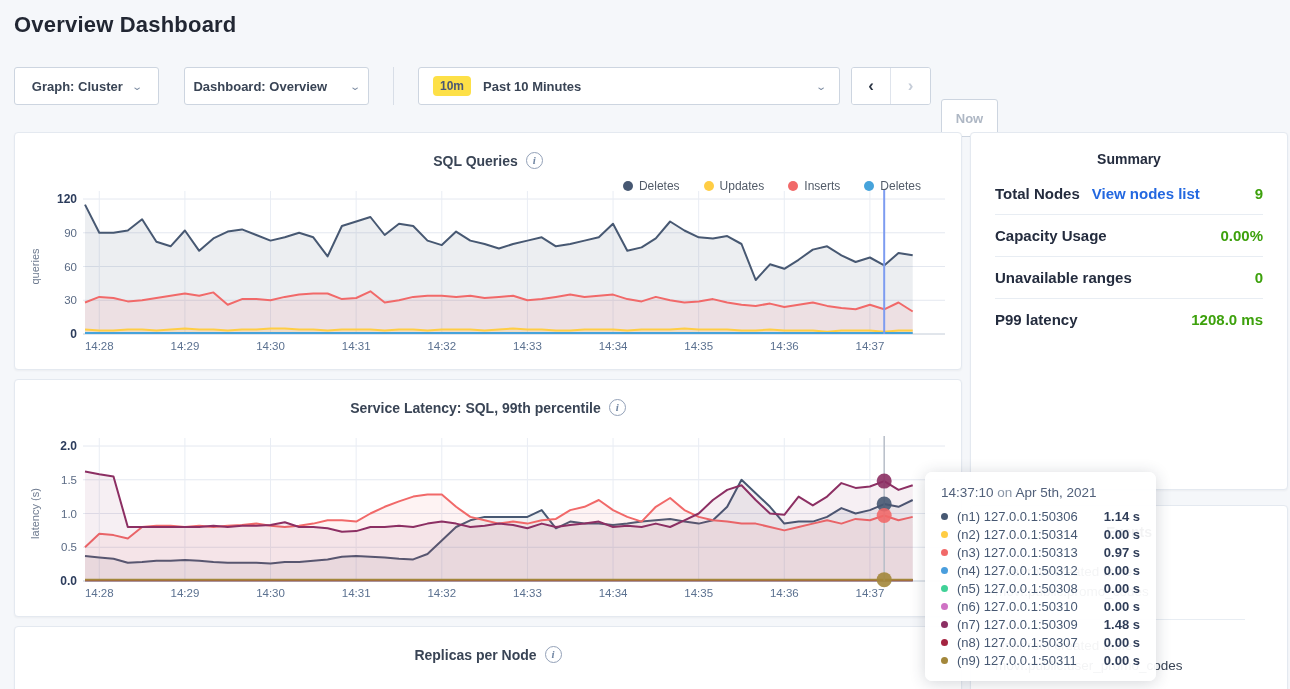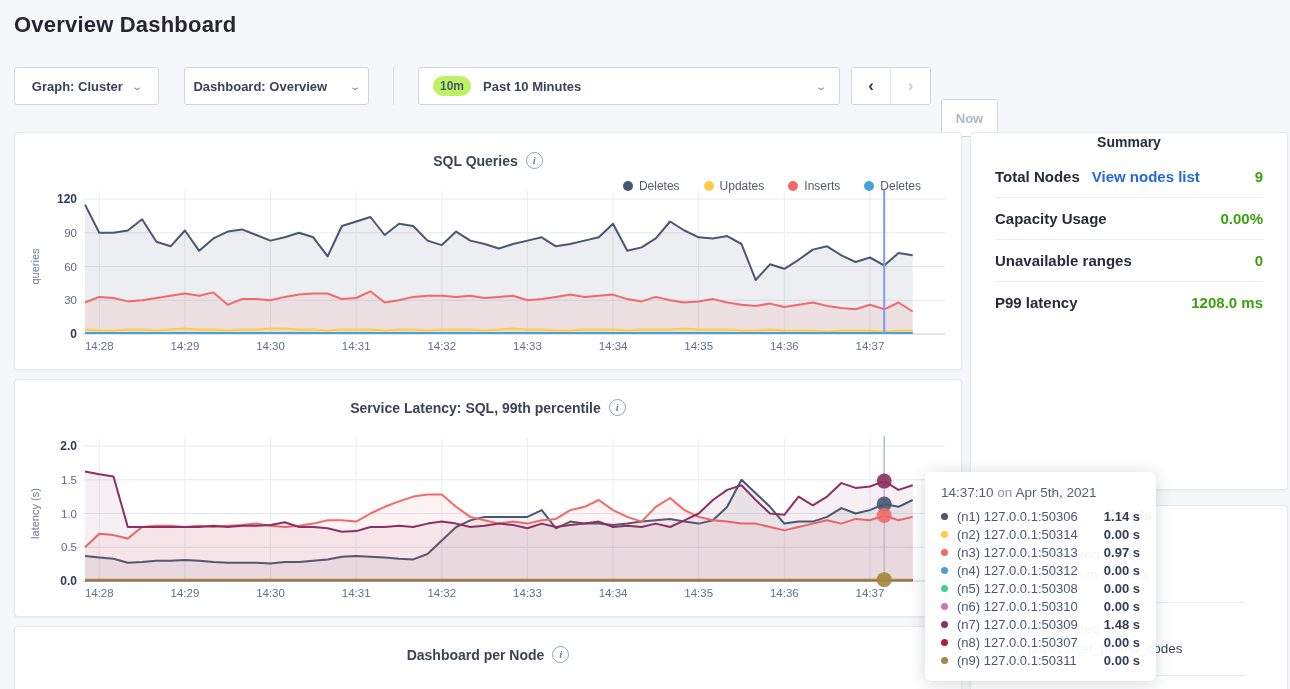--- a/index.html
+++ b/index.html
@@ -12,21 +12,21 @@
 
   
   #page-title { left:14px; top:12px; font-size:22px; font-weight:600; color:#222733; letter-spacing:.2px; }
   .ctl { top:67px; height:38px; background:#fff; border:1px solid #cdd5e0; border-radius:3px;
          display:flex; align-items:center; font-size:13px; font-weight:700; color:#394455; cursor:pointer; }
   #dd-graph { left:14px; width:145px; justify-content:center; gap:10px; }
   #dd-dashboard { left:184px; width:185px; justify-content:center; gap:24px; }
   .chev { font-size:10px; color:#7b8ba1; transform:scaleX(1.4); font-weight:400; }
   #vsep { left:393px; top:67px; width:1px; height:38px; background:#d8dee7; }
   #timepicker { left:418px; width:422px; padding:0 14px; gap:12px; }
-  #time-badge { background:#bef264; border-radius:10px; padding:3px 7px; font-size:12px; color:#4a5874; }
+  #time-badge { background:#fde047; border-radius:4px; padding:3px 7px; font-size:12px; color:#4a5874; }
   #timepicker .chev { margin-left:auto; }
   #nav-group { left:851px; top:67px; height:38px; display:flex; background:#fff;
                border:1px solid #cdd5e0; border-radius:3px; overflow:hidden; }
   #nav-group button { width:39px; border:none; background:#fff; font-size:17px; font-weight:700; cursor:pointer; }
   #btn-prev { color:#2c3544; border-right:1px solid #dfe4ec !important; }
   #btn-next { color:#c6cdd8; }
   #btn-now { left:941px; width:57px; justify-content:center; color:#aeb7c4;margin-top:32px; }
 
   
   .card { position:absolute; background:#fff; border:1px solid #e4e9f0; border-radius:4px;
@@ -45,21 +45,21 @@
   svg.chart { position:absolute; left:0; top:0; }
   svg.chart text { font-family:"Liberation Sans", sans-serif; }
   .ytick { font-size:11.5px; fill:#5a6a84; }
   .ytick.bold { font-weight:700; fill:#2c3c5c; font-size:12px; }
   .xtick { font-size:11.5px; fill:#5b7190; }
   .axis-title { font-size:11px; fill:#6d7a8f; }
 
   
   #summary-card { left:970px; top:132px; width:318px; height:358px; padding:0 24px; }
   #events-card  { left:970px; top:505px; width:318px; height:220px; padding:0 24px; }
-  .panel-title { text-align:center; font-size:14px; font-weight:700; color:#242c3e; margin:1px 0 6px; }
+  .panel-title { text-align:center; font-size:14px; font-weight:700; color:#242c3e; margin:18px 0 6px; }
   .srow { padding:12px 0; border-top:1px solid #e8edf3; }
   .srow:first-child { border-top:none; }
   .srow-head { display:flex; align-items:baseline; }
   .srow-label { font-size:15px; font-weight:700; color:#242c3e; }
   .srow-link { font-size:15px; font-weight:700; color:#2368e0; margin-left:12px; cursor:pointer; }
   .srow-value { margin-left:auto; font-size:15px; font-weight:700; color:#3da10c; }
   .srow-desc { margin-top:6px; font-size:13px; line-height:1.45; color:#6b7687; }
   .event-row { padding:16px 0; border-bottom:1px solid #e8edf3; font-size:13.5px; line-height:1.5;
                color:#394455; width:250px; }
 
@@ -217,21 +217,21 @@
       <text x="598.0338983050847" y="217" text-anchor="middle" class="xtick">14:34</text>
       <text x="683.6610169491526" y="217" text-anchor="middle" class="xtick">14:35</text>
       <text x="769.2881355932203" y="217" text-anchor="middle" class="xtick">14:36</text>
       <text x="854.9152542372881" y="217" text-anchor="middle" class="xtick">14:37</text>
       <text x="24" y="133.5" class="axis-title" transform="rotate(-90 24 133.5)" text-anchor="middle">latency (s)</text>
     </svg>
 </section>
 
 <section id="chart-card-2" class="card">
   <div class="chart-head">
-    <span class="chart-title">Dashboard per Node</span><span class="info-icon">i</span>
+    <span class="chart-title">Replicas per Node</span><span class="info-icon">i</span>
   </div>
 </section>
 
 <section id="summary-card" class="card">
   <div class="panel-title">Summary</div>
   <div id="summary-rows">
       <div class="srow">
         <div class="srow-head">
           <span class="srow-label">Total Nodes</span>
           <span class="srow-link">View nodes list</span>

